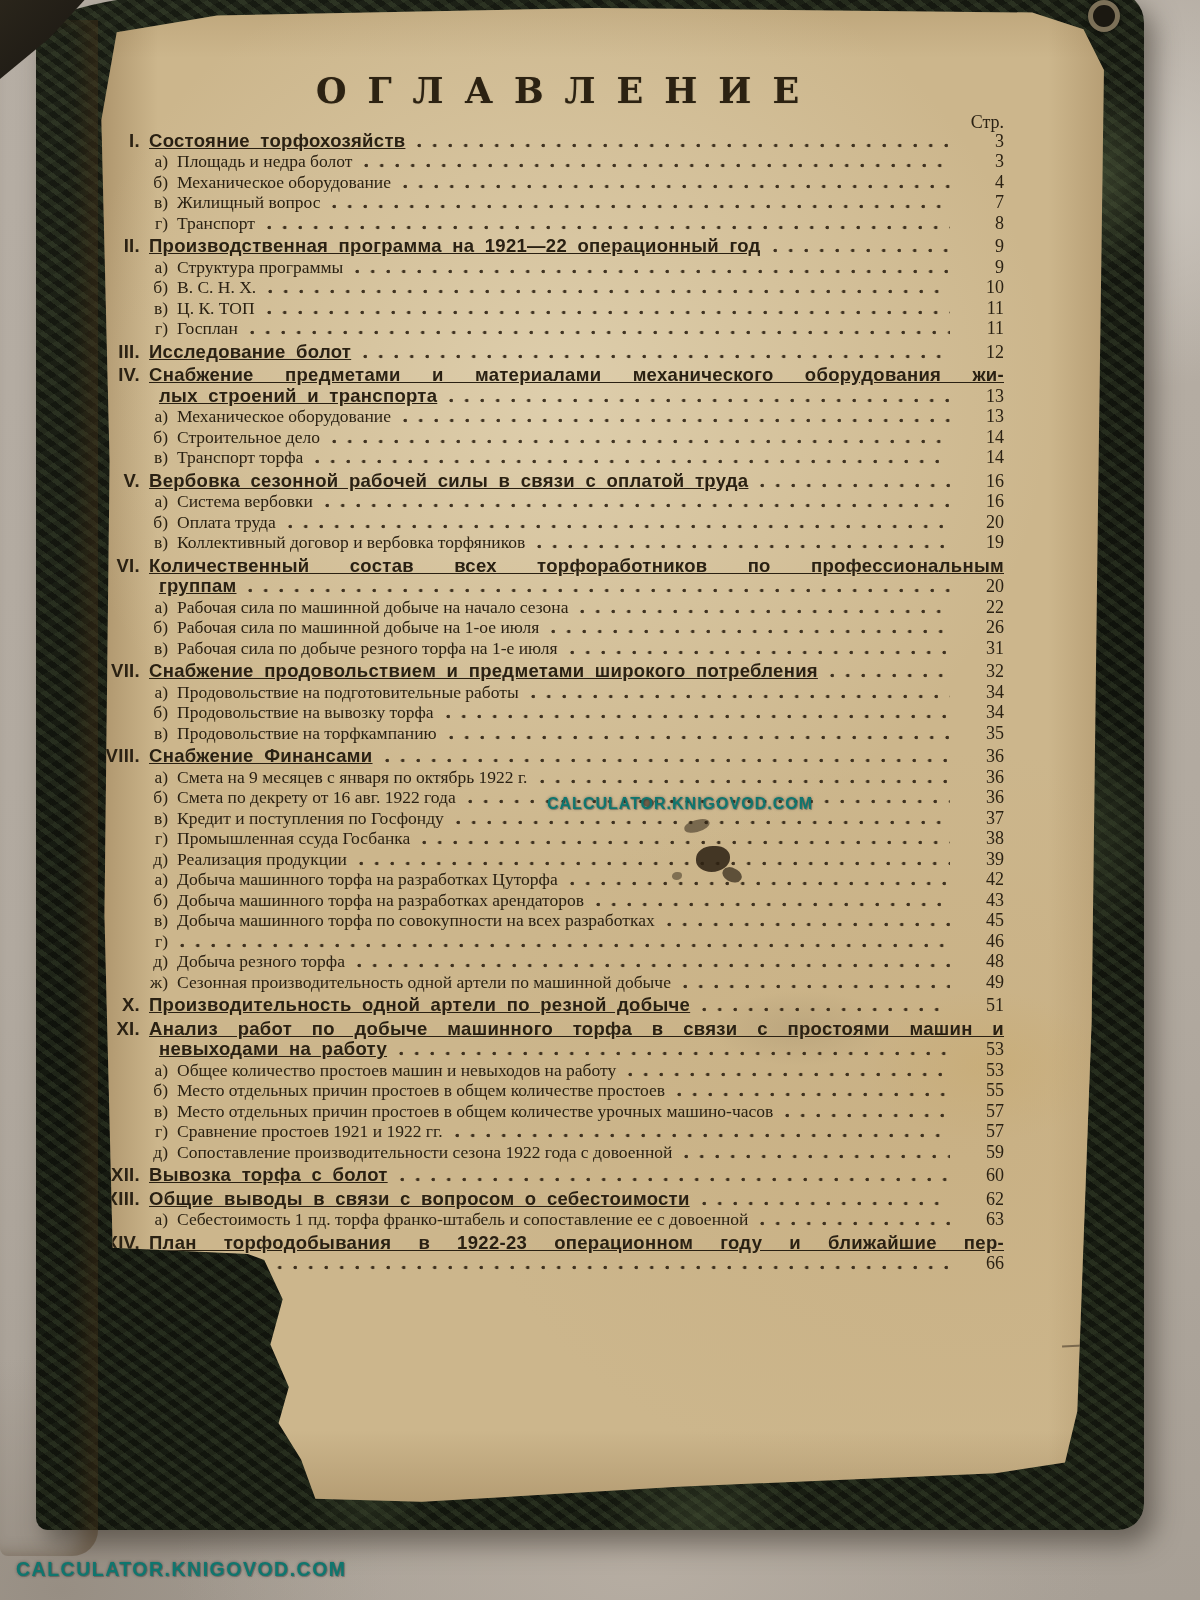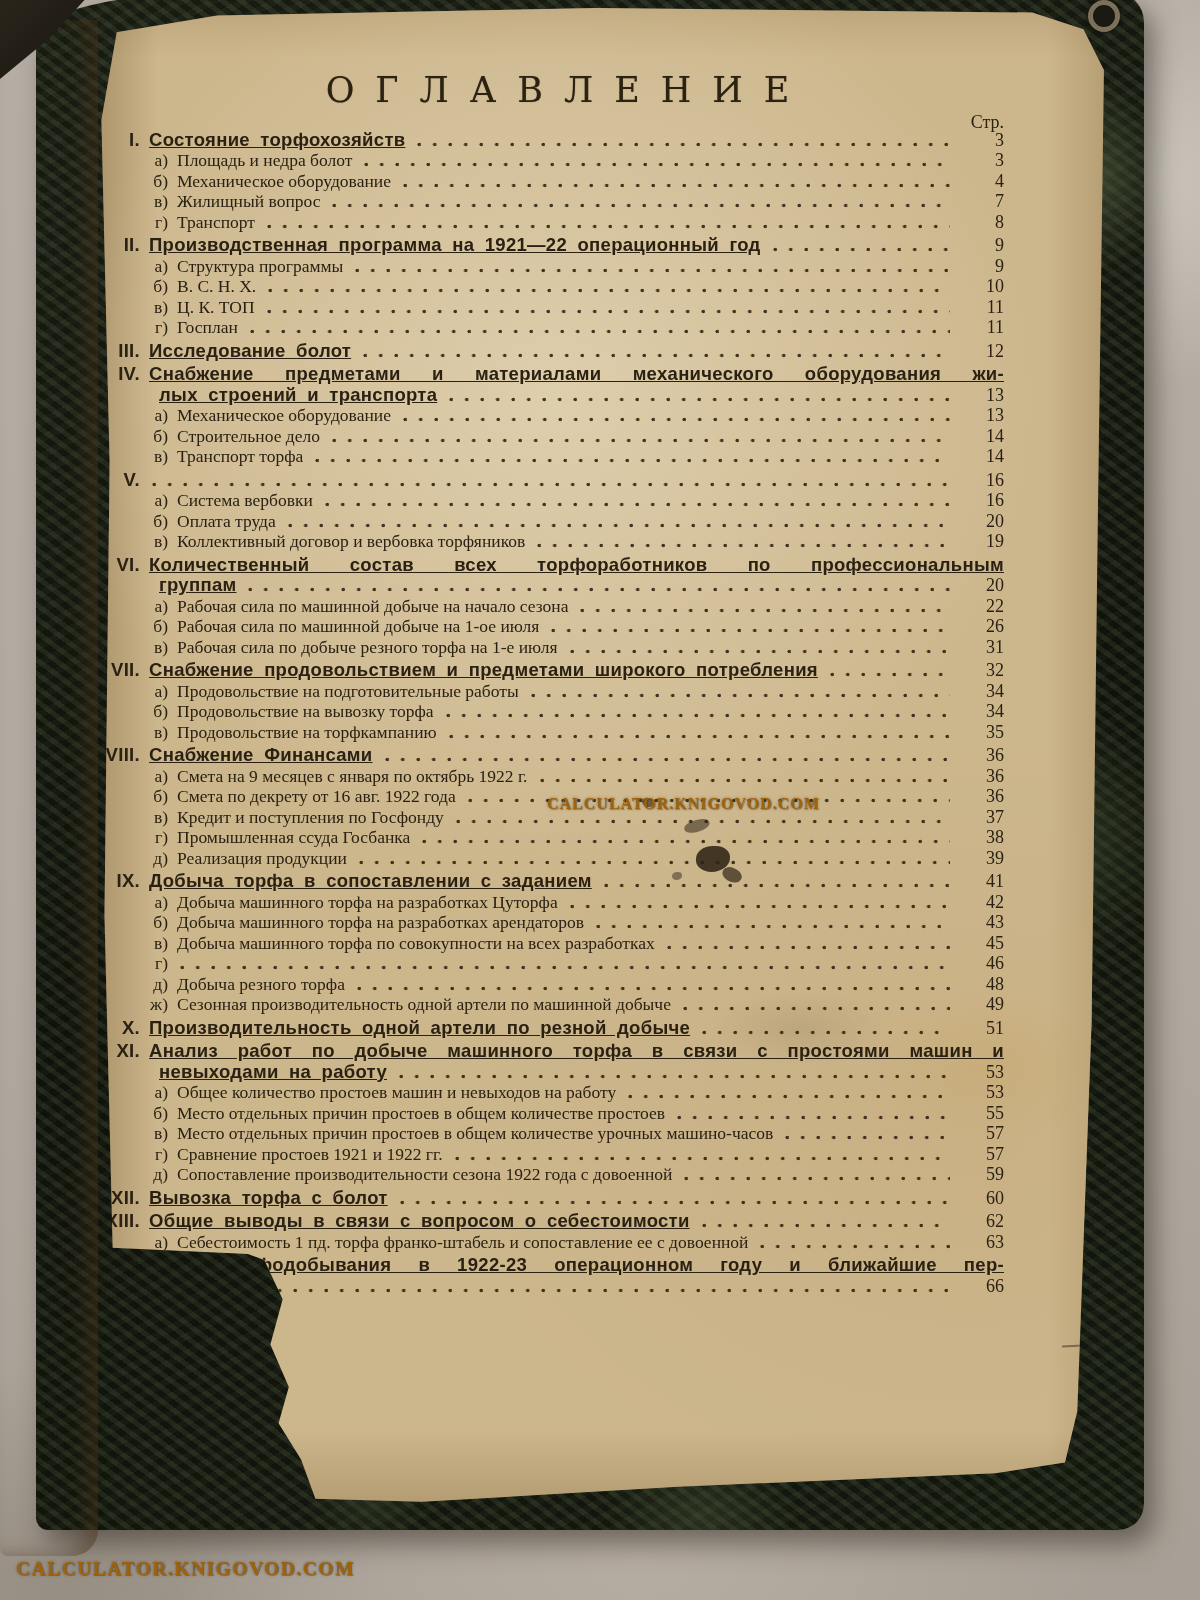--- a/index.html
+++ b/index.html
@@ -71,21 +71,21 @@
   .b3{left:612px;top:838px;width:34px;height:26px;}
   .b4{left:638px;top:860px;width:20px;height:14px;transform:rotate(30deg);opacity:.65;}
   .b5{left:588px;top:864px;width:10px;height:8px;opacity:.45;}
   .pencil{position:absolute;left:978px;top:1336px;width:60px;height:2px;background:rgba(62,50,34,.55);transform:rotate(-3deg);}
   .marg{position:absolute;font:400 15px "Liberation Serif",serif;color:#43331f;opacity:.85;}
   .m1{left:6px;top:1258px;} .m2{left:2px;top:1284px;} .m3{left:3px;top:1312px;}
   
   .content{position:absolute;left:0;top:0;right:0;bottom:0;}
   .title{
     margin:62px 96px 20px 40px;text-align:center;
-    font-family:"DejaVu Serif",serif;font-size:35px;font-weight:400;
+    font-family:"DejaVu Serif",serif;font-size:35px;font-weight:700;
     letter-spacing:21px;color:#2c2212;white-space:nowrap;
     text-shadow:0 0 1px rgba(44,34,18,.4);
   }
   .str-label{
     position:absolute;top:104px;right:104px;
     font:400 18px "Liberation Serif",serif;color:#2a2113;
   }
   .toc{margin-top:14px;}
   .row{display:flex;align-items:flex-end;height:20.5px;margin-right:104px;white-space:nowrap;}
   .row.sec,.row.secw{margin-top:3px;}
@@ -98,21 +98,21 @@
   .secw .label{flex:1;text-align:justify;text-align-last:justify;word-spacing:6px;}
   .sub .label{font:400 17.5px "Liberation Serif",serif;}
   .leader{
     flex:1;height:5px;margin:0 8px 4px 12px;min-width:14px;
     background-image:radial-gradient(circle at 2.2px 2.5px, rgba(44,32,17,.88) 1.45px, rgba(44,32,17,0) 2.1px);
     background-size:15.5px 5px;background-repeat:repeat-x;
   }
   .pg{flex:none;width:46px;text-align:right;font:400 18px "Liberation Serif",serif;}
   
   .wm{
-    position:absolute;color:#a16207;font-family:Liberation Serif, serif;
+    position:absolute;color:#0f766e;font-family:Liberation Sans, sans-serif;
     text-shadow:0 0 3px rgba(40,40,40,.55), 1px 1px 0 rgba(60,60,60,.35);
     letter-spacing:1px;z-index:20;
   }
   .wm-center{left:547px;top:795px;font-size:16px;font-weight:700;}
   .wm-bottom{left:16px;top:1558px;font-size:19.5px;font-weight:700;letter-spacing:1.5px;}
 </style>
 </head>
 <body>
 
 <div class="cover"></div>
@@ -224,20 +224,21 @@
           <span class="pg">14</span>
         </div>
         <div class="row sub">
           <span class="gut">в)</span>
           <span class="label">Транспорт торфа</span>
           <span class="leader"></span>
           <span class="pg">14</span>
         </div>
         <div class="row sec">
           <span class="gut">V.</span>
+          <span class="label">Вербовка сезонной рабочей силы в связи с оплатой труда</span>
           <span class="leader"></span>
           <span class="pg">16</span>
         </div>
         <div class="row sub">
           <span class="gut">а)</span>
           <span class="label">Система вербовки</span>
           <span class="leader"></span>
           <span class="pg">16</span>
         </div>
         <div class="row sub">
@@ -332,26 +333,20 @@
           <span class="gut">г)</span>
           <span class="label">Промышленная ссуда Госбанка</span>
           <span class="leader"></span>
           <span class="pg">38</span>
         </div>
         <div class="row sub">
           <span class="gut">д)</span>
           <span class="label">Реализация продукции</span>
           <span class="leader"></span>
           <span class="pg">39</span>
-        </div>
-        <div class="row sec">
-          <span class="gut">IX.</span>
-          <span class="label">Добыча торфа в сопоставлении с заданием</span>
-          <span class="leader"></span>
-          <span class="pg">41</span>
         </div>
         <div class="row sub">
           <span class="gut">а)</span>
           <span class="label">Добыча машинного торфа на разработках Цуторфа</span>
           <span class="leader"></span>
           <span class="pg">42</span>
         </div>
         <div class="row sub">
           <span class="gut">б)</span>
           <span class="label">Добыча машинного торфа на разработках арендаторов</span>

